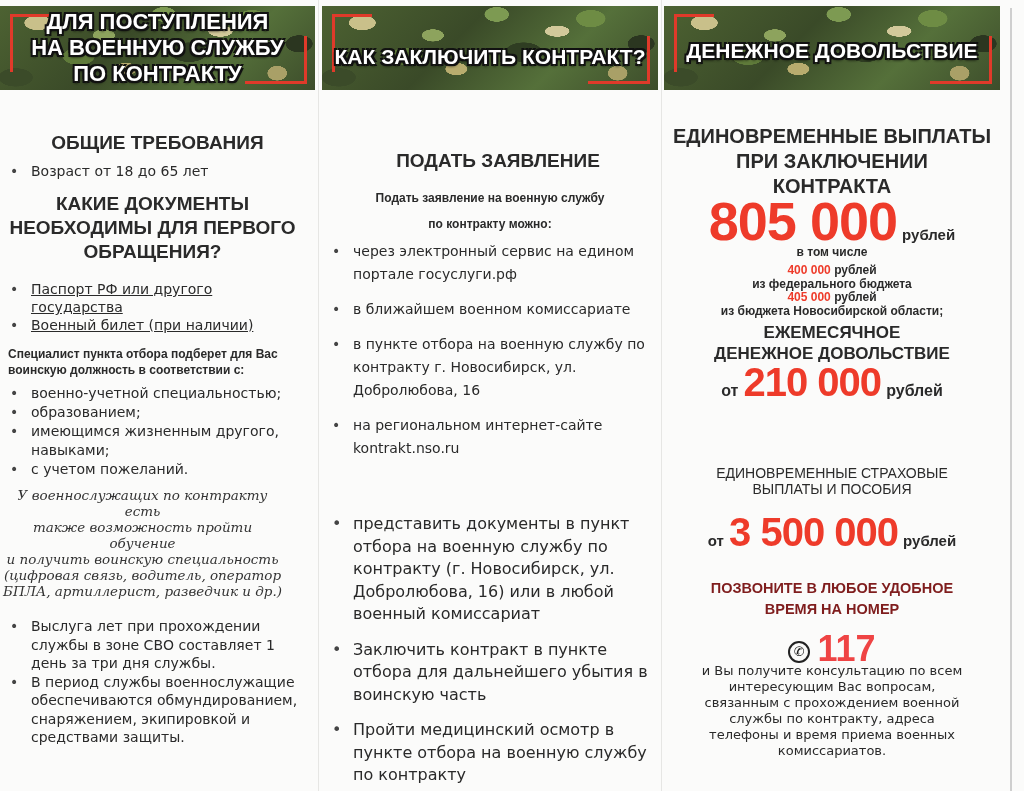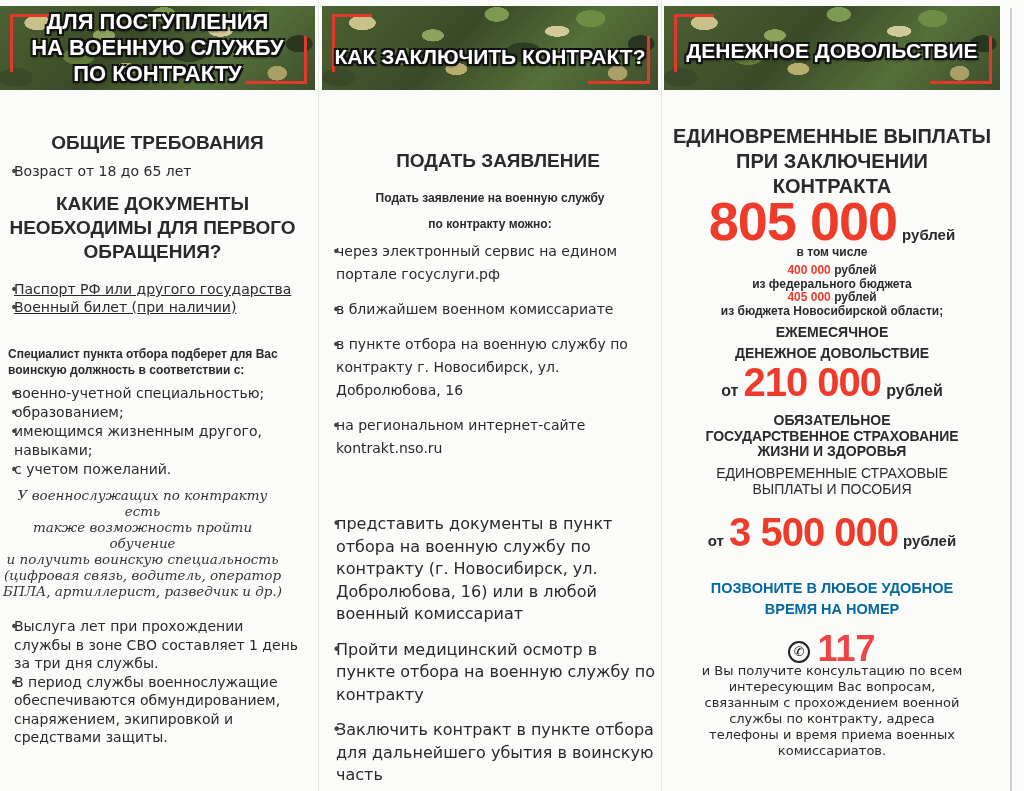--- a/index.html
+++ b/index.html
@@ -40,21 +40,21 @@
     font-family: "Liberation Sans", sans-serif; font-weight: bold; color: #fff;
     text-shadow: -2px -2px 0 #111, 2px -2px 0 #111, -2px 2px 0 #111, 2px 2px 0 #111, 0 2px 3px #000;
     white-space: pre-line; line-height: 1.18;
   }
   #p1 .banner-title { font-size: 22px; }
   #p2 .banner-title { font-size: 21px; padding-top: 19px; }
   #p3 .banner-title { font-size: 21px; padding-top: 6px; }
 
   .h-bold { font-family: "Liberation Sans", sans-serif; font-weight: bold; text-align: center; color: #2a2a2a; }
   ul.bul { list-style: none; }
-  ul.bul li { position: relative; padding-left: 14px; }
+  ul.bul li { position: relative; padding-left: 31px; }
   ul.bul li::before { content: "•"; position: absolute; left: 10px; top: 0; color: #444; }
 
   
   #p1-general { position: absolute; top: 132px; left: 0; right: 0; font-size: 19px; }
   #p1-age { position: absolute; top: 163px; left: 0; right: 10px; font-size: 14px; }
   #p1-docs-title { position: absolute; top: 192px; left: 0; right: 10px; font-size: 19px; line-height: 1.25; white-space: pre-line; }
   #p1-docs { position: absolute; top: 280px; left: 0; right: 10px; font-size: 14px; line-height: 18px; text-decoration: underline; }
   #p1-spec-title { position: absolute; top: 346px; left: 8px; right: 10px; font-family: "Liberation Sans", sans-serif; font-weight: bold; font-size: 12px; line-height: 16px; }
   #p1-spec { position: absolute; top: 384px; left: 0; right: 10px; font-size: 14px; line-height: 19px; }
   #p1-italic { position: absolute; top: 487px; left: 0; right: 30px; font-family: "DejaVu Serif", serif; font-style: italic; font-size: 13.5px; line-height: 16px; text-align: center; white-space: pre-line; color: #333; }
@@ -72,30 +72,30 @@
   
   #p3-lump-title { position: absolute; top: 124px; left: 0; right: 0; font-size: 20px; line-height: 25px; white-space: pre-line; }
   .bignum { font-family: "Liberation Sans", sans-serif; font-weight: bold; color: #ee3b2a; letter-spacing: -1px; }
   .rub { font-family: "Liberation Sans", sans-serif; font-weight: bold; color: #2a2a2a; }
   #p3-805 { position: absolute; top: 190px; left: 0; right: 0; text-align: center; white-space: nowrap; }
   #p3-805 .bignum { font-size: 54px; }
   #p3-805 .rub { font-size: 15px; }
   #p3-incl { position: absolute; top: 245px; left: 0; right: 0; font-size: 12px; }
   #p3-split { position: absolute; top: 264px; left: 0; right: 0; font-family: "Liberation Sans", sans-serif; font-weight: bold; font-size: 12px; line-height: 13.5px; text-align: center; }
   #p3-split .red { color: #ee3b2a; }
-  #p3-monthly-title { position: absolute; top: 322px; left: 0; right: 0; font-size: 14px; line-height: 21px; white-space: pre-line; text-align: center; }
+  #p3-monthly-title { position: absolute; top: 322px; left: 0; right: 0; font-size: 17px; line-height: 21px; white-space: pre-line; text-align: center; }
   #p3-210 { position: absolute; top: 360px; left: 0; right: 0; text-align: center; white-space: nowrap; }
   #p3-210 .bignum { font-size: 40px; }
   #p3-210 .rub { font-size: 16px; }
   #p3-ins-title { position: absolute; top: 413px; left: 0; right: 0; font-size: 14px; line-height: 15.5px; white-space: pre-line; }
   #p3-ins-sub { position: absolute; top: 466px; left: 0; right: 0; font-family: "Liberation Sans", sans-serif; font-size: 14px; line-height: 15.5px; text-align: center; white-space: pre-line; color: #2a2a2a; }
   #p3-3500 { position: absolute; top: 510px; left: 0; right: 0; text-align: center; white-space: nowrap; }
   #p3-3500 .bignum { font-size: 40px; }
   #p3-3500 .rub { font-size: 15px; }
-  #p3-call-title { position: absolute; top: 578px; left: 0; right: 0; font-family: "Liberation Sans", sans-serif; font-weight: 900; font-size: 14.5px; line-height: 21px; text-align: center; white-space: pre-line; color: #0369a1; }
+  #p3-call-title { position: absolute; top: 578px; left: 0; right: 0; font-family: "Liberation Sans", sans-serif; font-weight: 900; font-size: 14.5px; line-height: 21px; text-align: center; white-space: pre-line; color: #7f1d1d; }
   #p3-phone { position: absolute; top: 628px; left: 0; right: 0; text-align: center; }
   #p3-phone .ph-icon { display: inline-block; width: 22px; height: 22px; border: 2px solid #222; border-radius: 50%; font-size: 13px; line-height: 18px; text-align: center; vertical-align: 5px; margin-right: 2px; color: #222; }
   #p3-phone .num { font-family: "Liberation Sans", sans-serif; font-weight: bold; font-size: 36px; color: #ef4444; }
   #p3-consult { position: absolute; top: 663px; left: 0; right: 0; font-size: 13px; line-height: 16px; text-align: center; white-space: pre-line; color: #2a2a2a; }
 </style>
 </head>
 <body>
 
 <div class="fold" style="left:318px"></div>
 <div class="fold" style="left:661px"></div>
@@ -148,22 +148,22 @@
   <p id="p2-apply-sub">Подать заявление на военную службу
 по контракту можно:</p>
   <ul id="p2-apply-list" class="bul">
     <li>через электронный сервис на едином портале госуслуги.рф</li>
     <li>в ближайшем военном комиссариате</li>
     <li>в пункте отбора на военную службу по контракту г. Новосибирск, ул. Добролюбова, 16</li>
     <li>на региональном интернет-сайте kontrakt.nso.ru</li>
   </ul>
   <ul id="p2-contract-list" class="bul">
     <li>представить документы в пункт отбора на военную службу по контракту (г. Новосибирск, ул. Добролюбова, 16) или в любой военный комиссариат</li>
+    <li>Заключить контракт в пункте отбора для дальнейшего убытия в воинскую часть</li>
     <li>Пройти медицинский осмотр в пункте отбора на военную службу по контракту</li>
-    <li>Заключить контракт в пункте отбора для дальнейшего убытия в воинскую часть</li>
   </ul>
 </section>
 
 <section class="panel" id="p3">
   <div class="banner">
     <div class="corner-tl"></div>
     <div class="corner-br"></div>
     <div class="banner-title">ДЕНЕЖНОЕ ДОВОЛЬСТВИЕ</div>
   </div>
   <h2 id="p3-lump-title" class="h-bold">ЕДИНОВРЕМЕННЫЕ ВЫПЛАТЫ
@@ -180,23 +180,20 @@
     <div><span class="red">405 000</span> <span>рублей</span></div>
     <div>из бюджета Новосибирской области;</div>
   </div>
   <h2 id="p3-monthly-title" class="h-bold">ЕЖЕМЕСЯЧНОЕ
 ДЕНЕЖНОЕ ДОВОЛЬСТВИЕ</h2>
   <div id="p3-210">
     <span class="rub">от</span>
     <span class="bignum">210 000</span>
     <span class="rub">рублей</span>
   </div>
-  <h2 id="p3-ins-title" class="h-bold">ОБЯЗАТЕЛЬНОЕ
-ГОСУДАРСТВЕННОЕ СТРАХОВАНИЕ
-ЖИЗНИ И ЗДОРОВЬЯ</h2>
   <p id="p3-ins-sub">ЕДИНОВРЕМЕННЫЕ СТРАХОВЫЕ
 ВЫПЛАТЫ И ПОСОБИЯ</p>
   <div id="p3-3500">
     <span class="rub">от</span>
     <span class="bignum">3 500 000</span>
     <span class="rub">рублей</span>
   </div>
   <p id="p3-call-title">ПОЗВОНИТЕ В ЛЮБОЕ УДОБНОЕ
 ВРЕМЯ НА НОМЕР</p>
   <div id="p3-phone">

